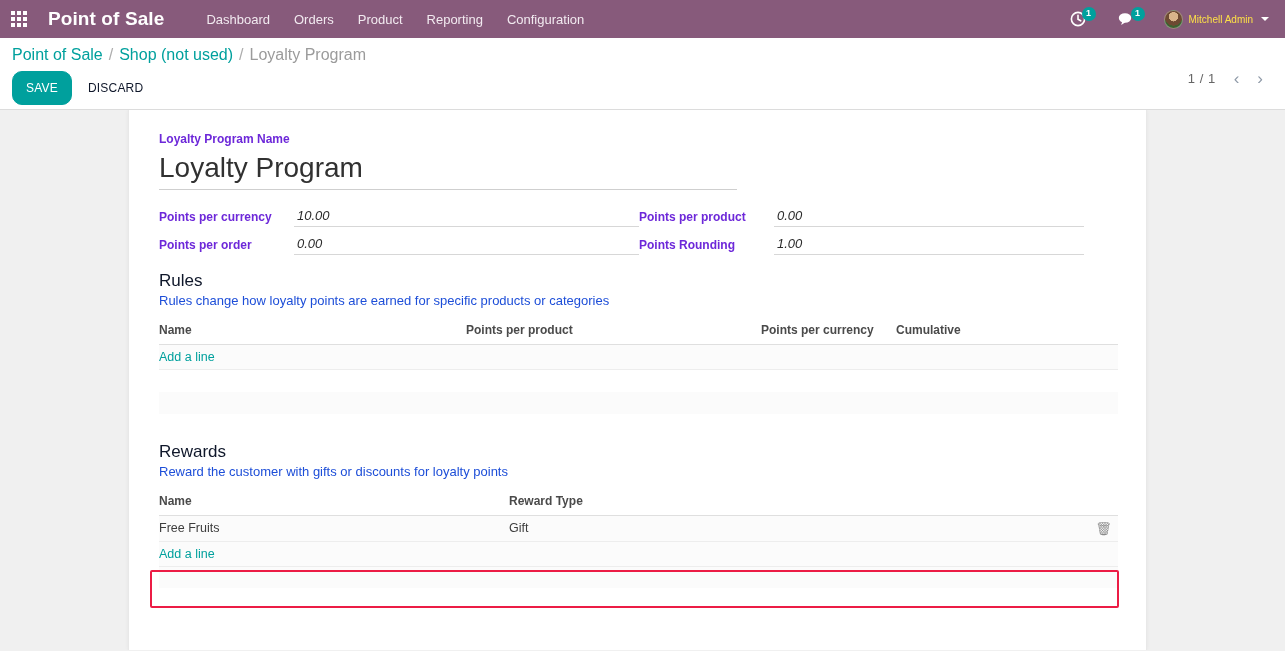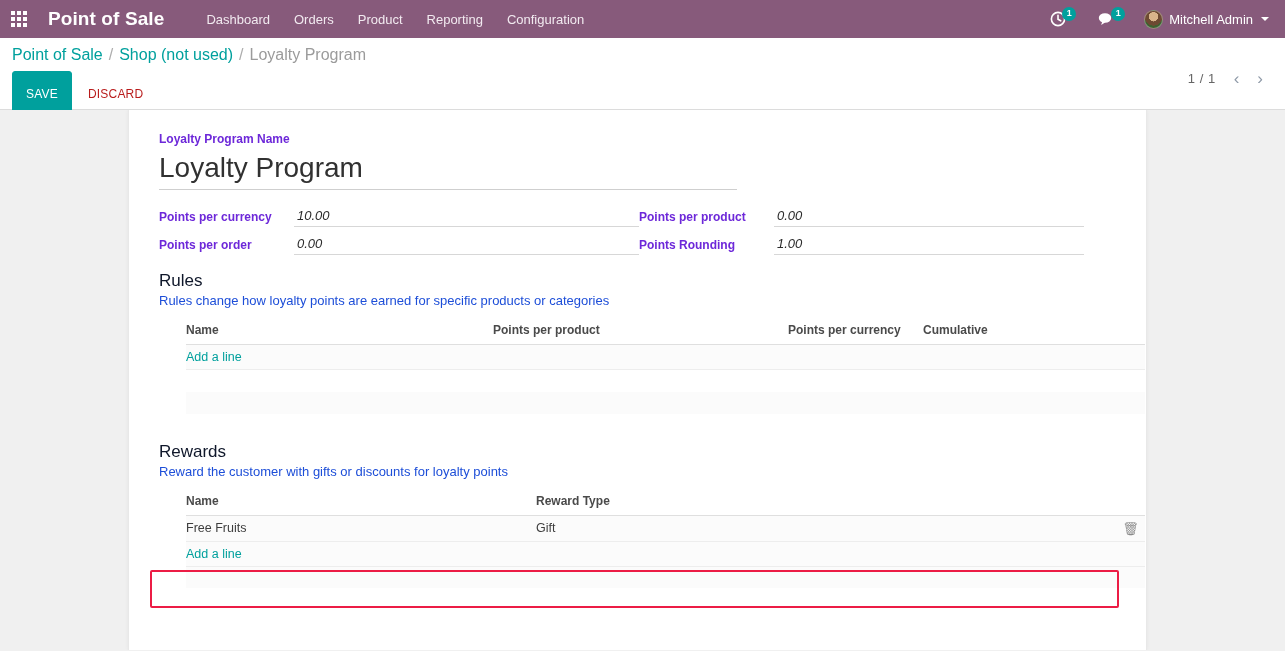--- a/index.html
+++ b/index.html
@@ -92,21 +92,21 @@
     height: 38px;
     cursor: pointer;
     gap: 6px;
   }
   .avatar {
     width: 19px; height: 19px; border-radius: 50%;
     background: radial-gradient(circle at 50% 34%, #d8b48a 0 33%, #6d4a32 34% 62%, #3f6030 63% 100%);
     border: 1px solid rgba(255,255,255,.35);
     flex: 0 0 auto;
   }
-  .user-name { font-size: 13px; color: #ffffff; white-space: nowrap; }
+  .user-name { font-size: 10px; color: #fde047; white-space: nowrap; }
   .caret-down {
     width: 0; height: 0;
     border-left: 4px solid transparent;
     border-right: 4px solid transparent;
     border-top: 4px solid #ffffff;
     margin-left: 2px;
   }
 
   
   .control-panel {
@@ -126,28 +126,28 @@
   .bc-link { color: #00a09d; cursor: pointer; }
   .bc-sep { color: #adadad; }
   .bc-active { color: #9b9b9b; }
 
   .buttons-row { display: flex; align-items: center; gap: 4px; }
   .btn-save {
     background: #00a09d;
     color: #fff;
     border: 1px solid #00a09d;
     font-size: 12px;
-    padding: 15px 13px;
-    border-radius: 3px;
+    padding: 9px 13px;
+    border-radius: 10px;
     cursor: pointer;
     letter-spacing: .2px;
   }
   .btn-discard {
     background: transparent;
-    color: #b91c1c;
+    color: #0f172a;
     border: 1px solid transparent;
     font-size: 12px;
     padding: 5px 11px;
     border-radius: 3px;
     cursor: pointer;
     letter-spacing: .2px;
   }
 
   .pager {
     position: absolute;
@@ -239,21 +239,20 @@
   .sec-sub {
     font-size: 13px;
     color: #1d4ed8;
     margin-bottom: 12px;
   }
 
   table.o2m {
     width: 100%;
     border-collapse: collapse;
     table-layout: fixed;
-    margin-left: 27px;
   }
   table.o2m th {
     text-align: left;
     font-size: 12px;
     font-weight: bold;
     color: #4a4a4a;
     padding: 3px 4px 7px 0px;
     border-bottom: 1px solid #dfdfdf;
     white-space: nowrap;
   }

